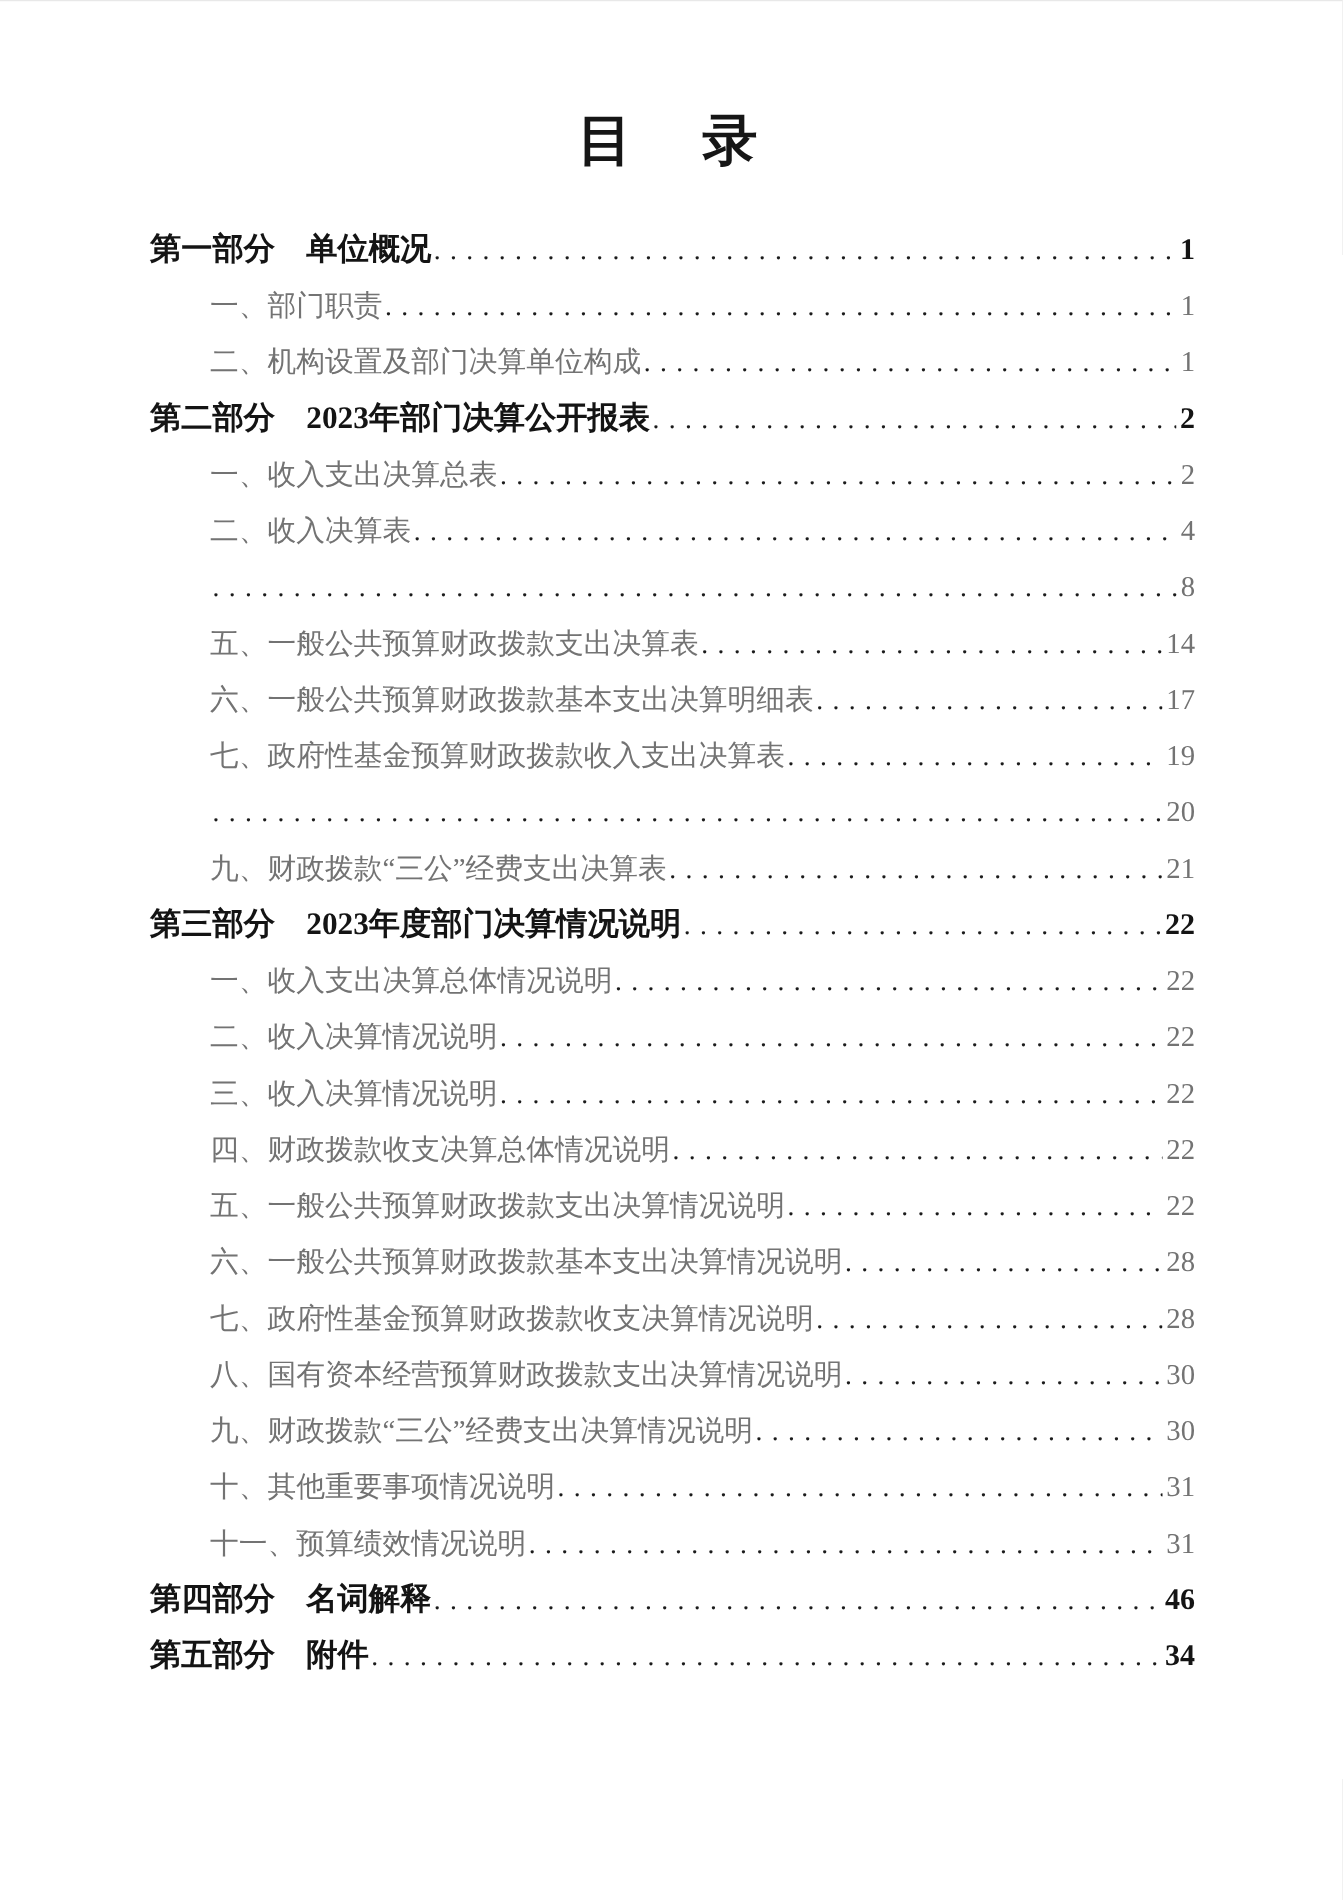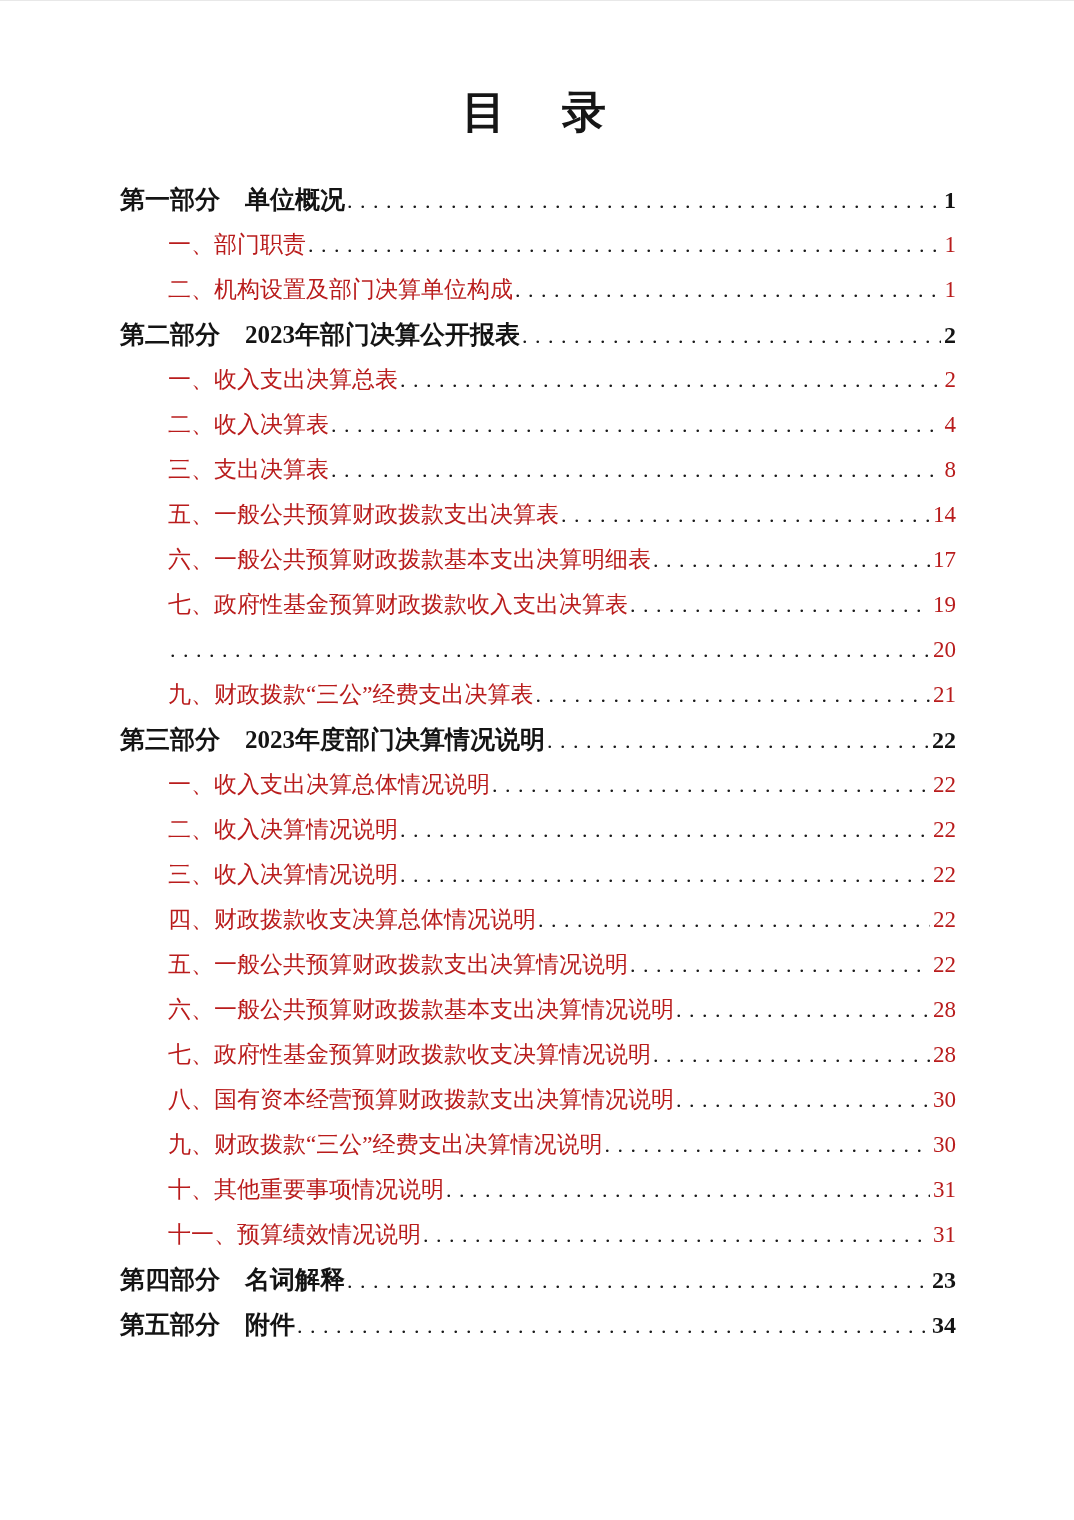--- a/index.html
+++ b/index.html
@@ -46,21 +46,21 @@
   }
   .toc-entry.level-1 {
     font-weight: 700;
     font-size: 25px;
     color: #141414;
   }
   .toc-entry.level-2 {
     font-weight: 400;
     font-size: 23px;
     padding-left: 48px;
-    color: #b91c1c;
+    color: #737373;
   }
   .entry-label {
     flex: 0 0 auto;
   }
   .leader {
     flex: 1 1 auto;
     overflow: hidden;
     margin: 0 3px 0 2px;
     font-weight: 400;
     font-size: 22px;
@@ -113,21 +113,20 @@
         <span class="entry-label">一、收入支出决算总表</span>
         <span class="leader"></span>
         <span class="entry-page">2</span>
       </div>
       <div class="toc-entry level-2">
         <span class="entry-label">二、收入决算表</span>
         <span class="leader"></span>
         <span class="entry-page">4</span>
       </div>
       <div class="toc-entry level-2">
-        <span class="entry-label">三、支出决算表</span>
         <span class="leader"></span>
         <span class="entry-page">8</span>
       </div>
       <div class="toc-entry level-2">
         <span class="entry-label">五、一般公共预算财政拨款支出决算表</span>
         <span class="leader"></span>
         <span class="entry-page">14</span>
       </div>
       <div class="toc-entry level-2">
         <span class="entry-label">六、一般公共预算财政拨款基本支出决算明细表</span>
@@ -204,21 +203,21 @@
         <span class="entry-page">31</span>
       </div>
       <div class="toc-entry level-2">
         <span class="entry-label">十一、预算绩效情况说明</span>
         <span class="leader"></span>
         <span class="entry-page">31</span>
       </div>
       <div class="toc-entry level-1">
         <span class="entry-label">第四部分　名词解释</span>
         <span class="leader"></span>
-        <span class="entry-page">23</span>
+        <span class="entry-page">46</span>
       </div>
       <div class="toc-entry level-1">
         <span class="entry-label">第五部分　附件</span>
         <span class="leader"></span>
         <span class="entry-page">34</span>
       </div>
     </div>
 </div>
 
 </body></html>

